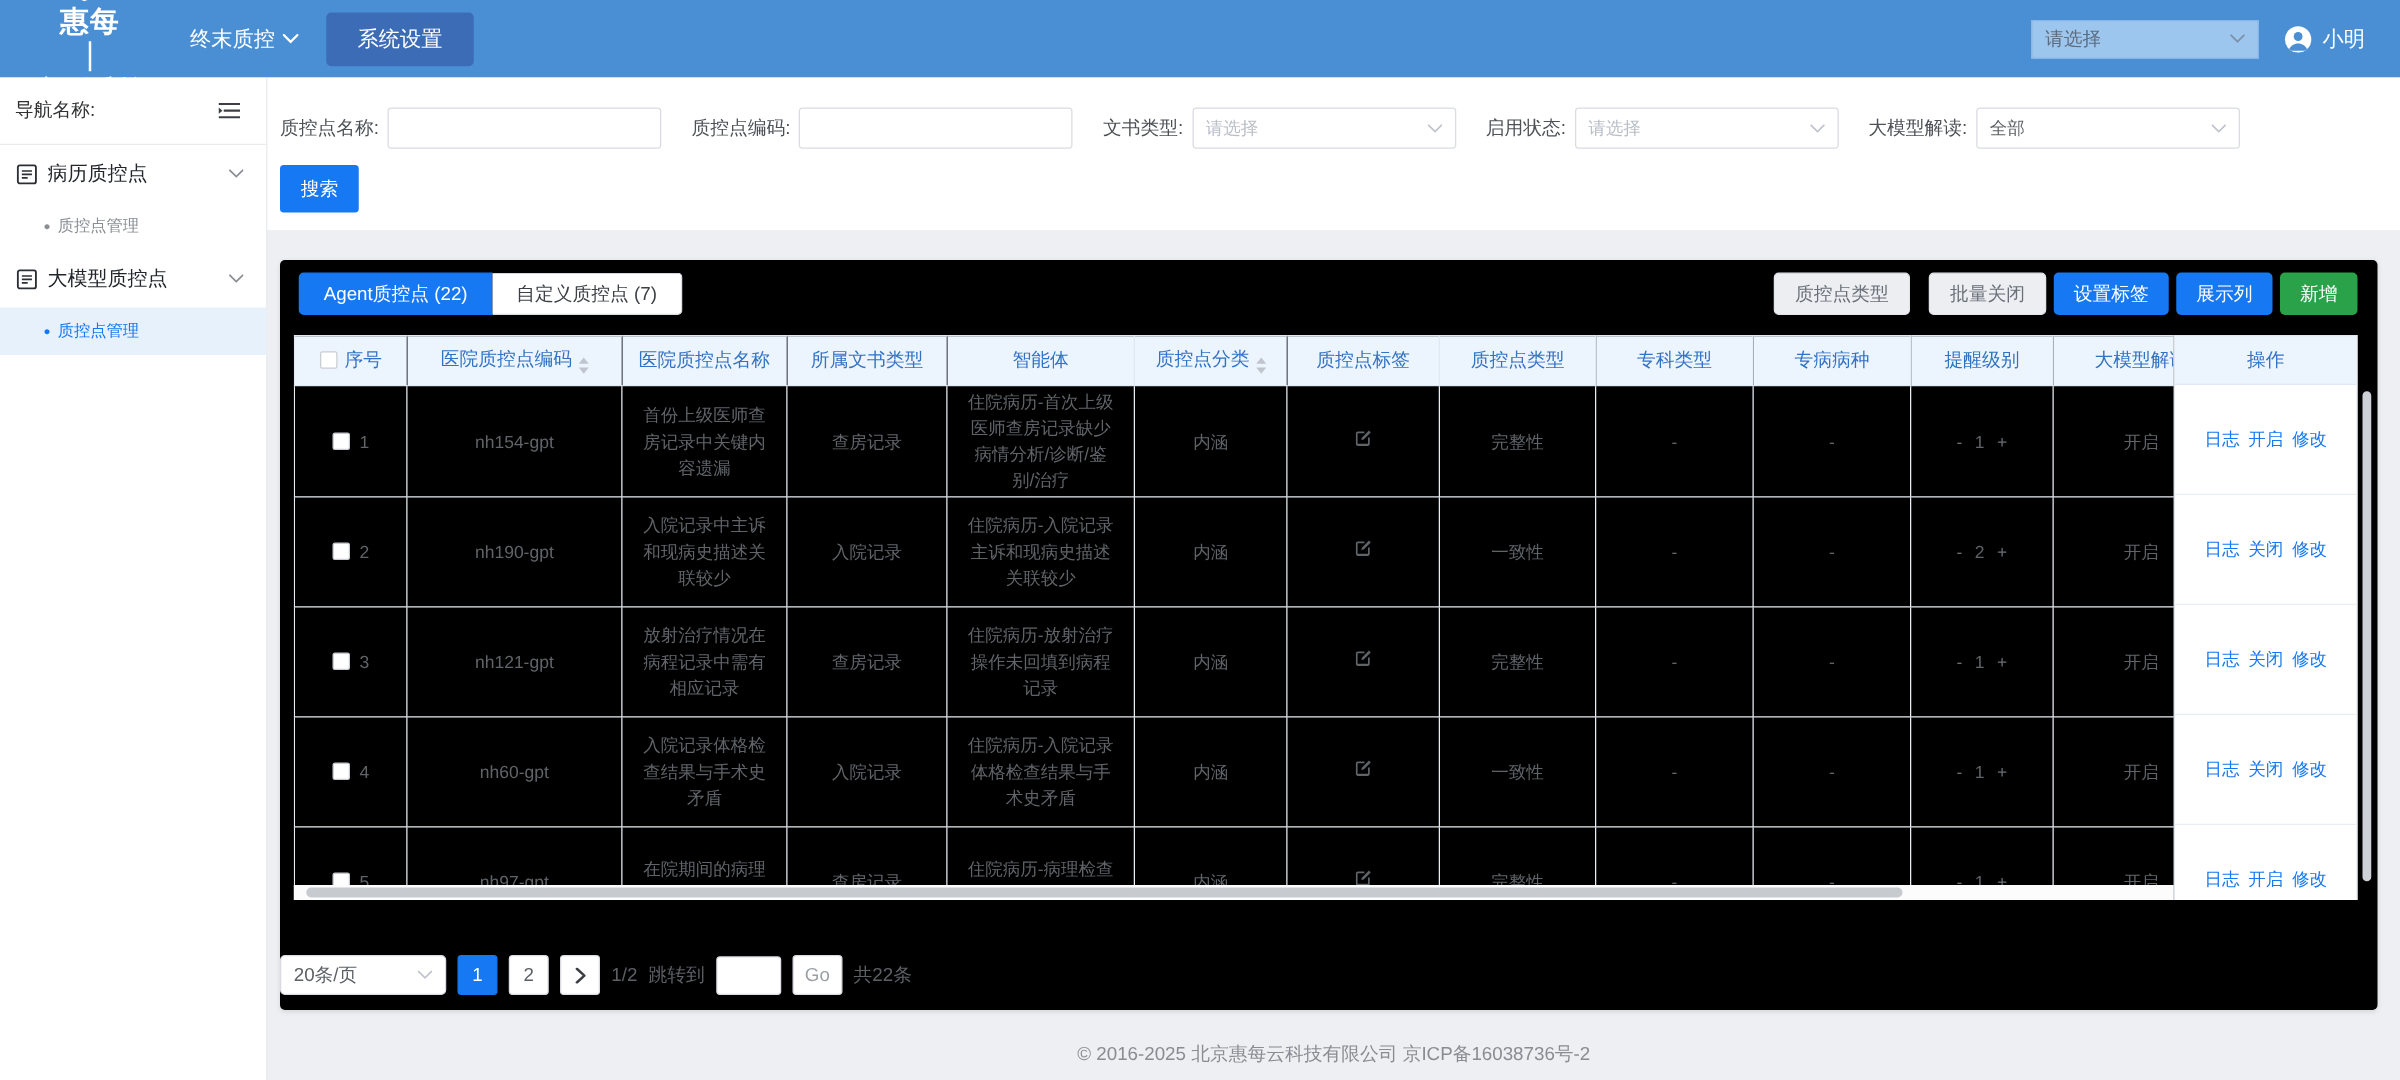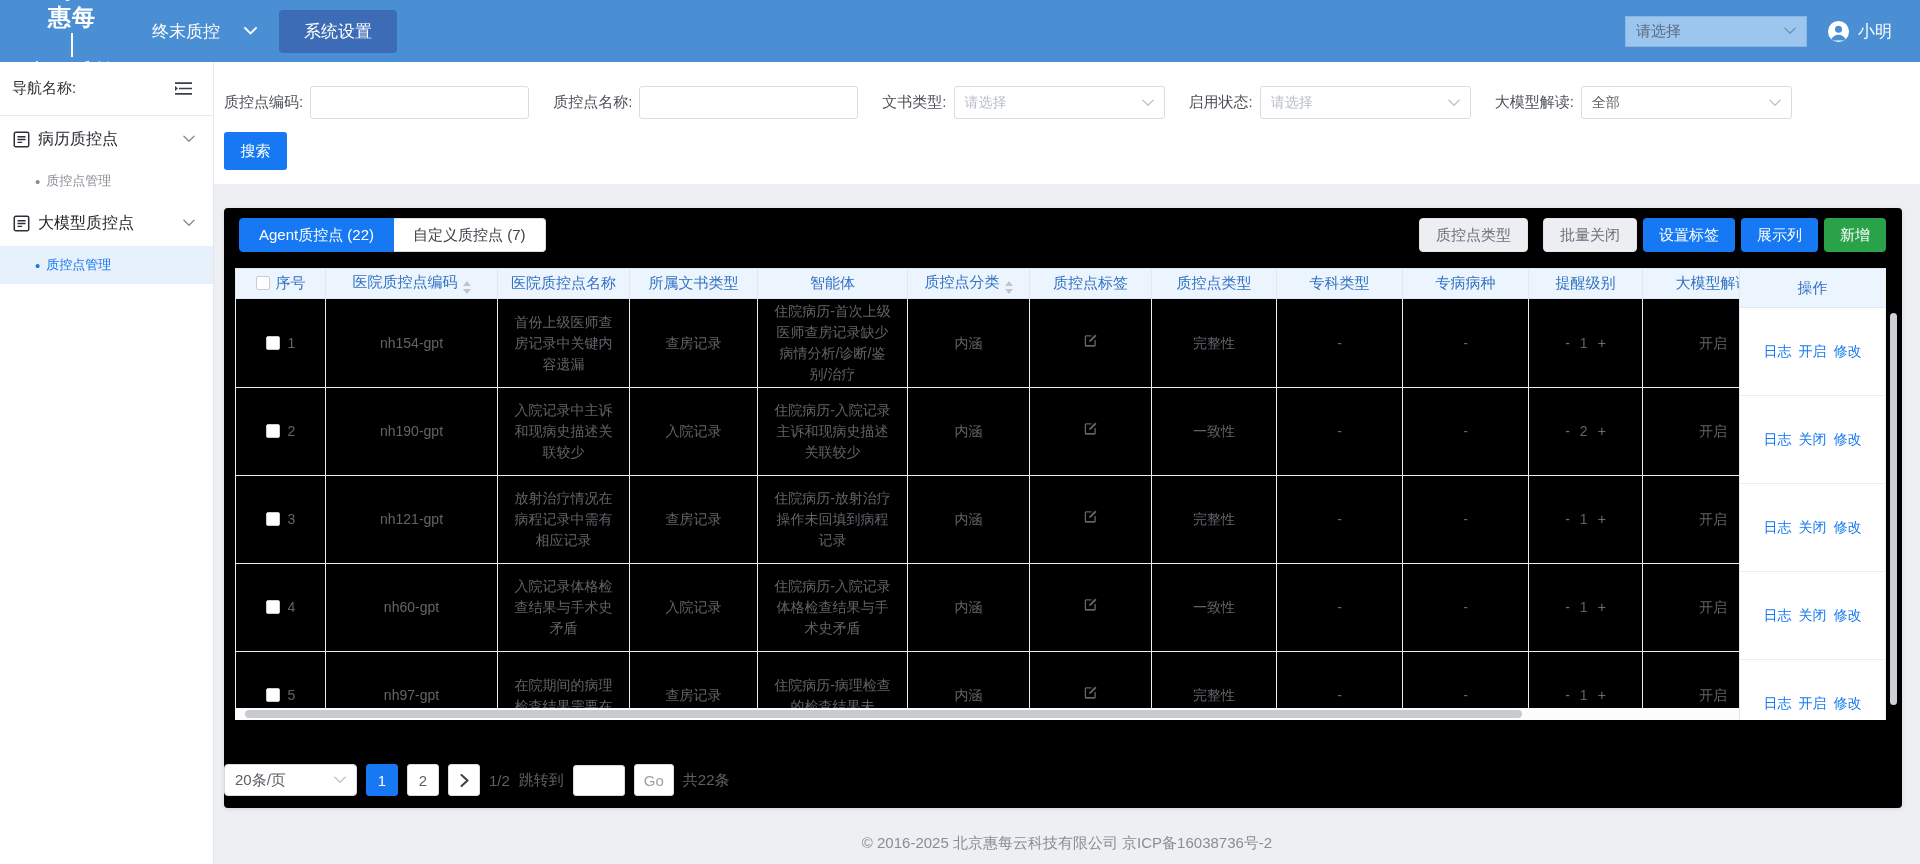--- a/index.html
+++ b/index.html
@@ -7,21 +7,21 @@
   body { font-family:"Liberation Sans","DejaVu Sans",sans-serif; background:#edeff2; color:#606266; }
   svg { display:block; }
 
   
   .app-header { height:62px; background:#4a8fd4; display:flex; align-items:center; padding:0 28px 0 26px; }
   .logo { display:flex; align-items:center; color:#fff;flex-direction:column; }
   .logo-icon { margin-right:9px; }
   .logo-primary { font-size:23px; font-weight:bold; letter-spacing:1px; }
   .logo-divider { width:2px; height:24px; background:#fff; margin:0 8px; }
   .logo-secondary { font-size:22px; font-weight:500; letter-spacing:1px; }
-  .top-nav { margin-left:34px; display:flex; align-items:center; gap:24px; color:#fff; font-size:17px; cursor:pointer; }
+  .top-nav { margin-left:34px; display:flex; align-items:center; gap:6px; color:#fff; font-size:17px; cursor:pointer; }
   .settings-btn { margin-left:22px; background:#3b6cb5; border:none; color:#fff; font-size:17px; padding:10px 25px; border-radius:4px; cursor:pointer; font-family:inherit; }
   .header-right { margin-left:auto; display:flex; align-items:center; }
   .header-select { width:182px; height:31px; background:#9dc6ef; border:1px solid #8ab6e6; display:flex; align-items:center; justify-content:space-between; padding:0 10px; color:#5c6d80; font-size:15px; cursor:pointer; }
   .header-user { display:flex; align-items:center; gap:8px; margin-left:20px; color:#fff; font-size:17px; }
 
   
   .layout { display:flex; height:802px; }
   .sidebar { width:214px; background:#fff; border-right:1px solid #e4e6ea; flex:none; }
   .main { flex:1; position:relative; }
 
@@ -58,21 +58,21 @@
   .tb-btn.primary { background:#1678f2; color:#fff; border:none; }
   .tb-btn.success { background:#2aa24a; color:#fff; border:none; }
   .tb-btn + .tb-btn { margin-left:6px; }
   .tb-btn.gap { margin-left:15px; }
 
   
   .table-zone { position:relative; margin:16px 0 0 11px; width:1651px; height:452px; }
   .scroll-area { position:absolute; left:0; top:0; width:1504px; height:440px; overflow:hidden; }
   table.qc { border-collapse:collapse; table-layout:fixed; width:1548px; }
   table.qc th, table.qc td { border:1px solid #e9edf4; text-align:center; vertical-align:middle; }
-  table.qc thead tr { height:30px; }
+  table.qc thead tr { height:40px; }
   table.qc th { background:#ecf5fd; color:#3272c4; font-size:15px; font-weight:normal; border-color:#dfe9f6; white-space:nowrap; overflow:hidden; }
   table.qc tbody tr { height:88px; }
   table.qc td { font-size:14px; color:#606468; line-height:21px; padding:2px 13px; }
   .cb { display:inline-block; width:14px; height:14px; border:1px solid #c9ccd2; border-radius:2px; background:#fff; vertical-align:-2px; cursor:pointer; }
   .idx { margin-left:8px; }
   th .cb { margin-right:6px; }
   .sort-carets { display:inline-flex; flex-direction:column; gap:3px; margin-left:5px; vertical-align:1px; }
   .sort-carets i { width:0; height:0; border-left:4px solid transparent; border-right:4px solid transparent; }
   .caret-up { border-bottom:5px solid #c0c4cc; }
   .caret-down { border-top:5px solid #c0c4cc; }
@@ -199,25 +199,25 @@
       <span class="bullet">•</span>
       <span>质控点管理</span>
     </div>
   </aside>
 
   <div class="main">
 
     <div class="filter-bar">
       <div class="filter-row">
         <div class="filter-field">
+          <label>质控点名称:</label>
+          <input class="f-input" value="" style="">
+        </div>
+        <div class="filter-field">
           <label>质控点编码:</label>
-          <input class="f-input" value="" style="">
-        </div>
-        <div class="filter-field">
-          <label>质控点名称:</label>
           <input class="f-input" value="" style="">
         </div>
         <div class="filter-field">
           <label>文书类型:</label>
           <div class="f-select">
             <span class="val placeholder">请选择</span>
             <svg width="12" height="8" viewBox="0 0 13 8">
                 <path d="M1 1l5.5 5.5L12 1" fill="none" stroke="#c0c4cc" stroke-width="1.5" stroke-linecap="round"></path>
               </svg>
           </div>

